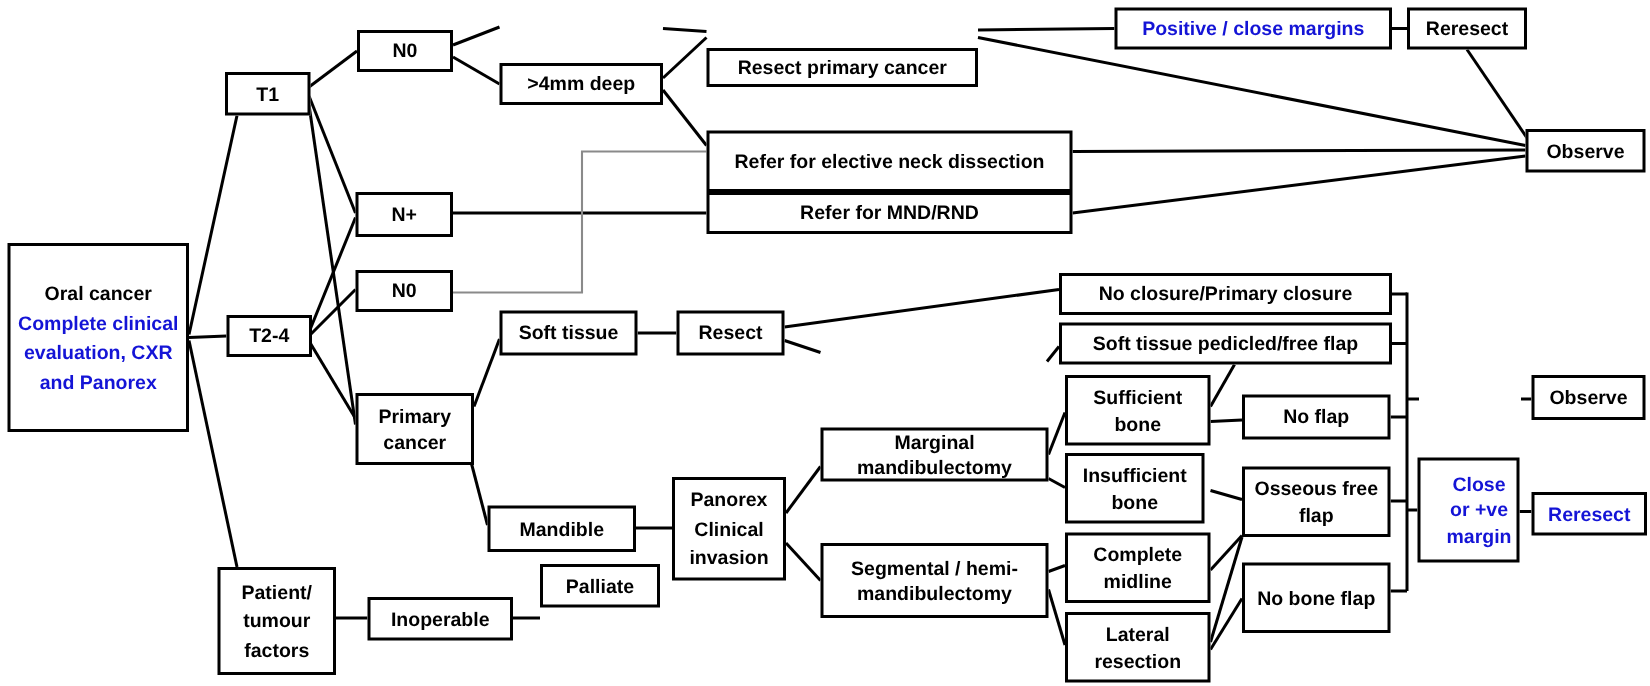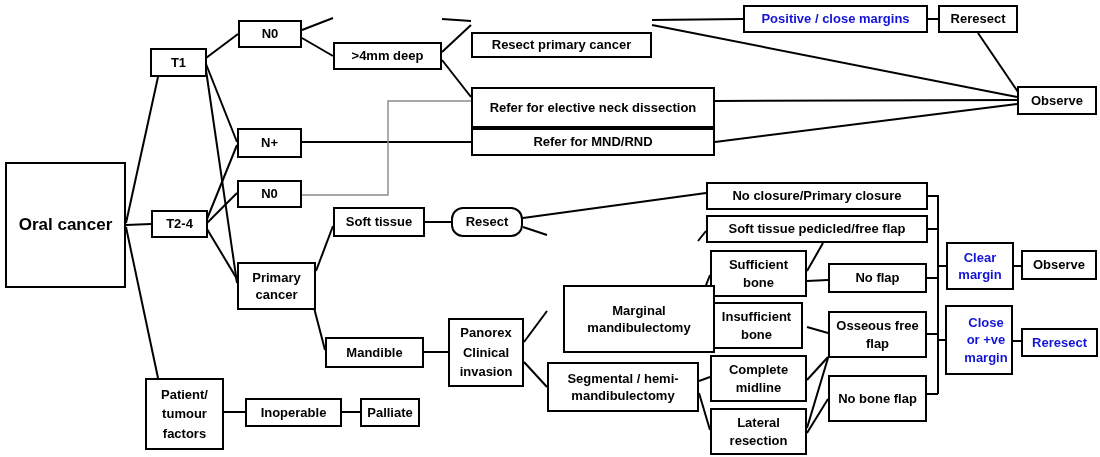--- a/index.html
+++ b/index.html
@@ -18,21 +18,21 @@
     border:2.5px solid #000000;
     display:flex;align-items:center;justify-content:center;
     text-align:center;
     font-weight:bold;
     font-size:13px;
     line-height:1.32;
     color:#000000;
     padding:1px 2px;
     white-space:normal;
   }
-  .root-box{flex-direction:column;line-height:1.5;font-size:17px;}
+  .root-box{flex-direction:column;line-height:1.5;font-size:13px;}
   line, polyline{stroke:#000000;stroke-width:2;fill:none;}
   .thin{stroke:#8a8a8a;stroke-width:1.4;}
 </style>
 </head>
 <body>
 
 <div id="stage">
 
   <svg id="wires" viewBox="0 0 1100 457" xmlns="http://www.w3.org/2000/svg">
     <g>
@@ -99,20 +99,21 @@
       <line x1="1014" y1="266" x2="1021" y2="266"></line>
       <line x1="1013" y1="341" x2="1021" y2="341"></line>
 
       <line x1="224" y1="412" x2="245" y2="412"></line>
       <line x1="342" y1="412" x2="360" y2="412"></line>
     </g>
   </svg>
 
   <div class="box root-box" style="left:5px;top:162px;width:121px;height:126px;">
     <span>Oral cancer</span>
+    <span style="color: rgb(20, 20, 214);">Complete clinical evaluation, CXR and Panorex</span>
   </div>
 
   <div class="box" style="left:150px;top:48px;width:57px;height:29px;">T1</div>
   <div class="box" style="left:151px;top:210px;width:57px;height:28px;">T2-4</div>
   <div class="box" style="left:145px;top:378px;width:79px;height:72px;line-height:1.5;">Patient/ tumour factors</div>
 
   <div class="box" style="left:238px;top:20px;width:64px;height:28px;">N0</div>
   <div class="box" style="left:237px;top:128px;width:65px;height:30px;">N+</div>
   <div class="box" style="left:237px;top:180px;width:65px;height:28px;">N0</div>
 
@@ -120,40 +121,39 @@
 
   <div class="box" style="left:471px;top:8px;width:181px;height:26px;margin-top:24px;">Resect primary cancer</div>
   <div class="box" style="left: 743px; top: 5px; width: 185px; height: 28px; color: rgb(20, 20, 214);">Positive / close margins</div>
   <div class="box" style="left:938px;top:5px;width:80px;height:28px;">Reresect</div>
 
   <div class="box" style="left:471px;top:87px;width:244px;height:41px;">Refer for elective  neck dissection</div>
   <div class="box" style="left:471px;top:128px;width:244px;height:28px;">Refer for MND/RND</div>
   <div class="box" style="left:1017px;top:86px;width:80px;height:29px;">Observe</div>
 
   <div class="box" style="left:333px;top:207px;width:92px;height:30px;">Soft tissue</div>
-  <div class="box" style="left:451px;top:207px;width:72px;height:30px;border-radius:12px;">Resect</div>
+  <div class="box" style="left:451px;top:207px;width:72px;height:30px;">Resect</div>
   <div class="box" style="left:237px;top:262px;width:79px;height:48px;">Primary cancer</div>
   <div class="box" style="left:325px;top:337px;width:99px;height:31px;">Mandible</div>
   <div class="box" style="left:448px;top:318px;width:76px;height:69px;line-height:1.5;">Panorex Clinical invasion</div>
 
   <div class="box" style="left:706px;top:182px;width:222px;height:28px;">No closure/Primary closure</div>
   <div class="box" style="left:706px;top:215px;width:222px;height:28px;">Soft tissue pedicled/free flap</div>
 
   <div class="box" style="left:710px;top:250px;width:97px;height:47px;">Sufficient bone</div>
   <div class="box" style="left:828px;top:263px;width:99px;height:30px;">No flap</div>
   <div class="box" style="left:710px;top:302px;width:93px;height:47px;">Insufficient bone</div>
   <div class="box" style="left:828px;top:311px;width:99px;height:47px;text-align:center;">Osseous free flap</div>
   <div class="box" style="left:828px;top:375px;width:99px;height:47px;">No bone flap</div>
 
-  <div class="box" style="left:547px;top:285px;width:152px;height:68px;margin-left:16px;">Marginal mandibulectomy</div>
+  <div class="box" style="left:547px;top:285px;width:152px;height:36px;">Marginal mandibulectomy</div>
   <div class="box" style="left:547px;top:362px;width:152px;height:50px;">Segmental / hemi- mandibulectomy</div>
   <div class="box" style="left:710px;top:355px;width:97px;height:47px;">Complete midline</div>
   <div class="box" style="left:710px;top:408px;width:97px;height:47px;">Lateral resection</div>
 
-  <div class="box" style="left: 946px; top: 242px; width: 68px; height: 48px; color: rgb(20, 20, 214);">Clear margin</div>
   <div class="box" style="left:1021px;top:250px;width:76px;height:30px;">Observe</div>
   <div class="box" style="left: 945px; top: 305px; width: 68px; height: 70px; color: rgb(20, 20, 214); padding-left: 16px;">Close or +ve margin</div>
   <div class="box" style="left: 1021px; top: 328px; width: 77px; height: 29px; color: rgb(20, 20, 214);">Reresect</div>
 
   <div class="box" style="left:245px;top:398px;width:97px;height:29px;">Inoperable</div>
-  <div class="box" style="left:360px;top:398px;width:60px;height:29px;">Palliate</div>
+  <div class="box" style="left:360px;top:376px;width:80px;height:29px;">Palliate</div>
 
 </div>
 
 </body></html>

